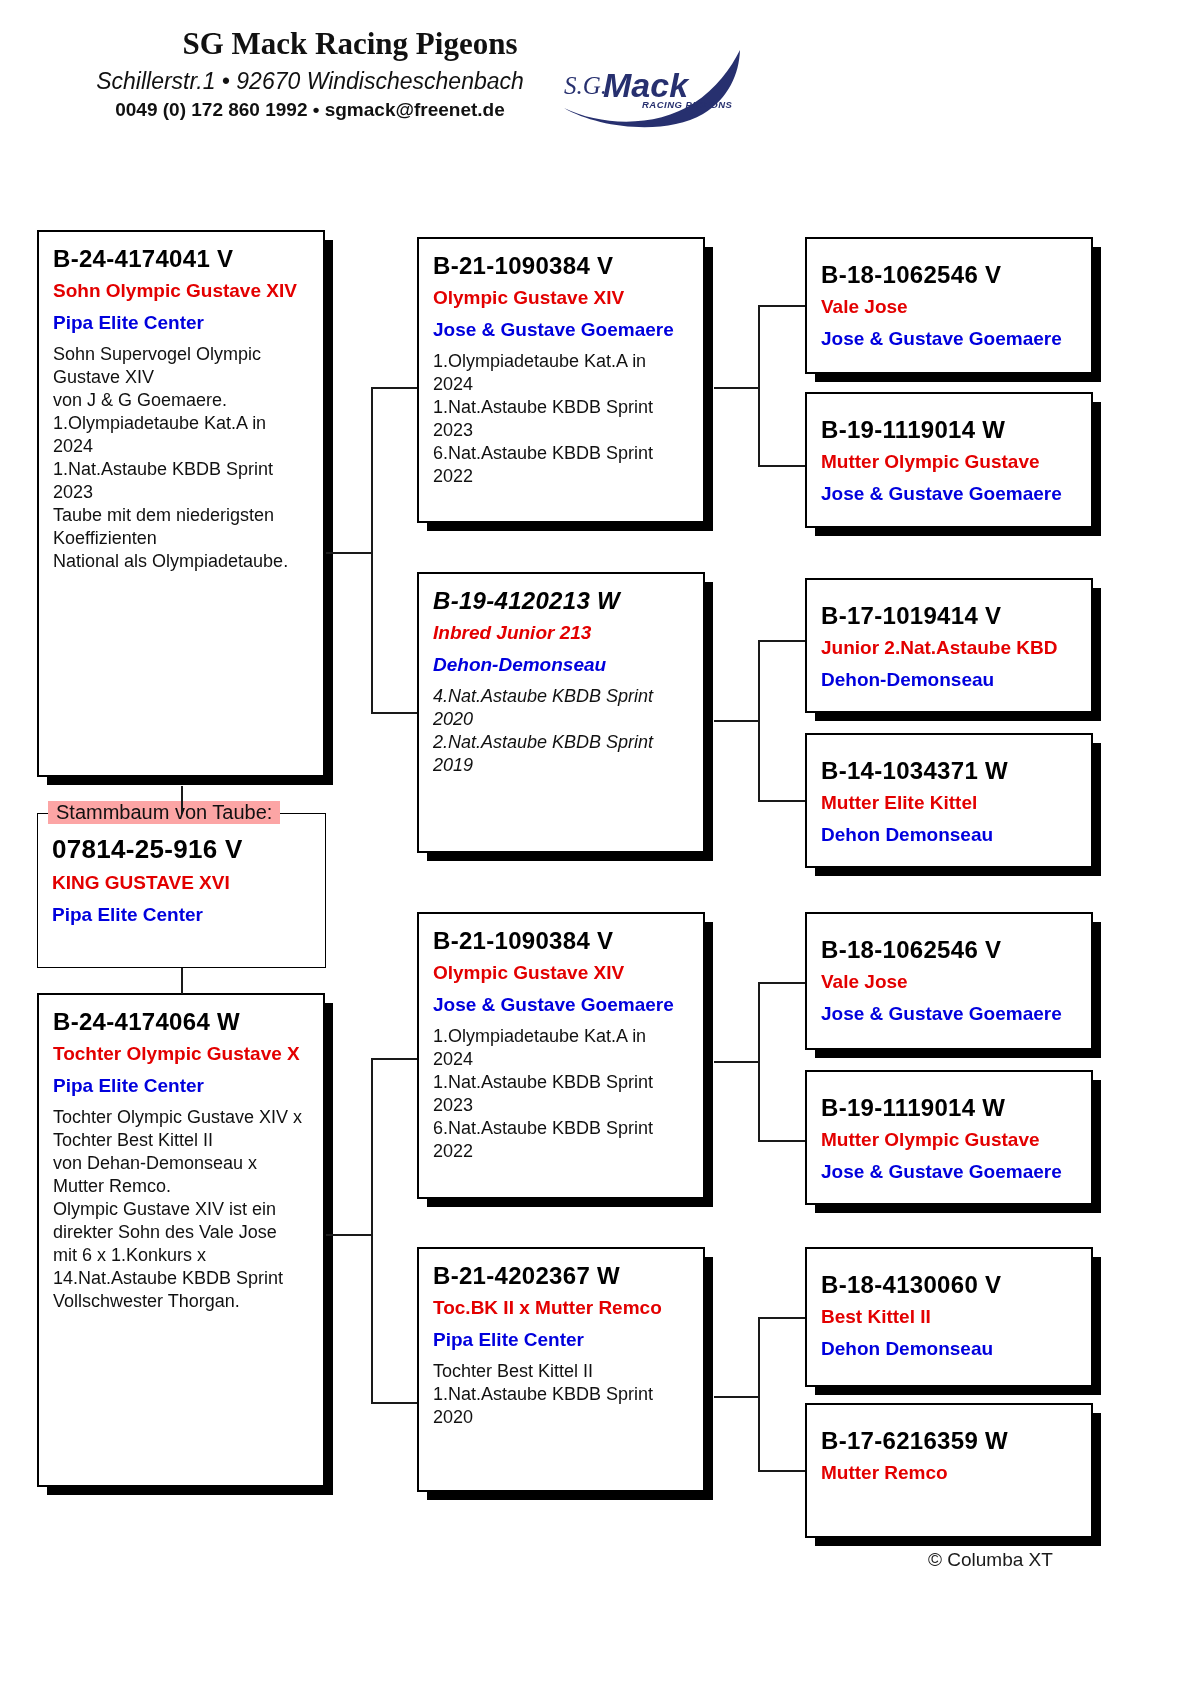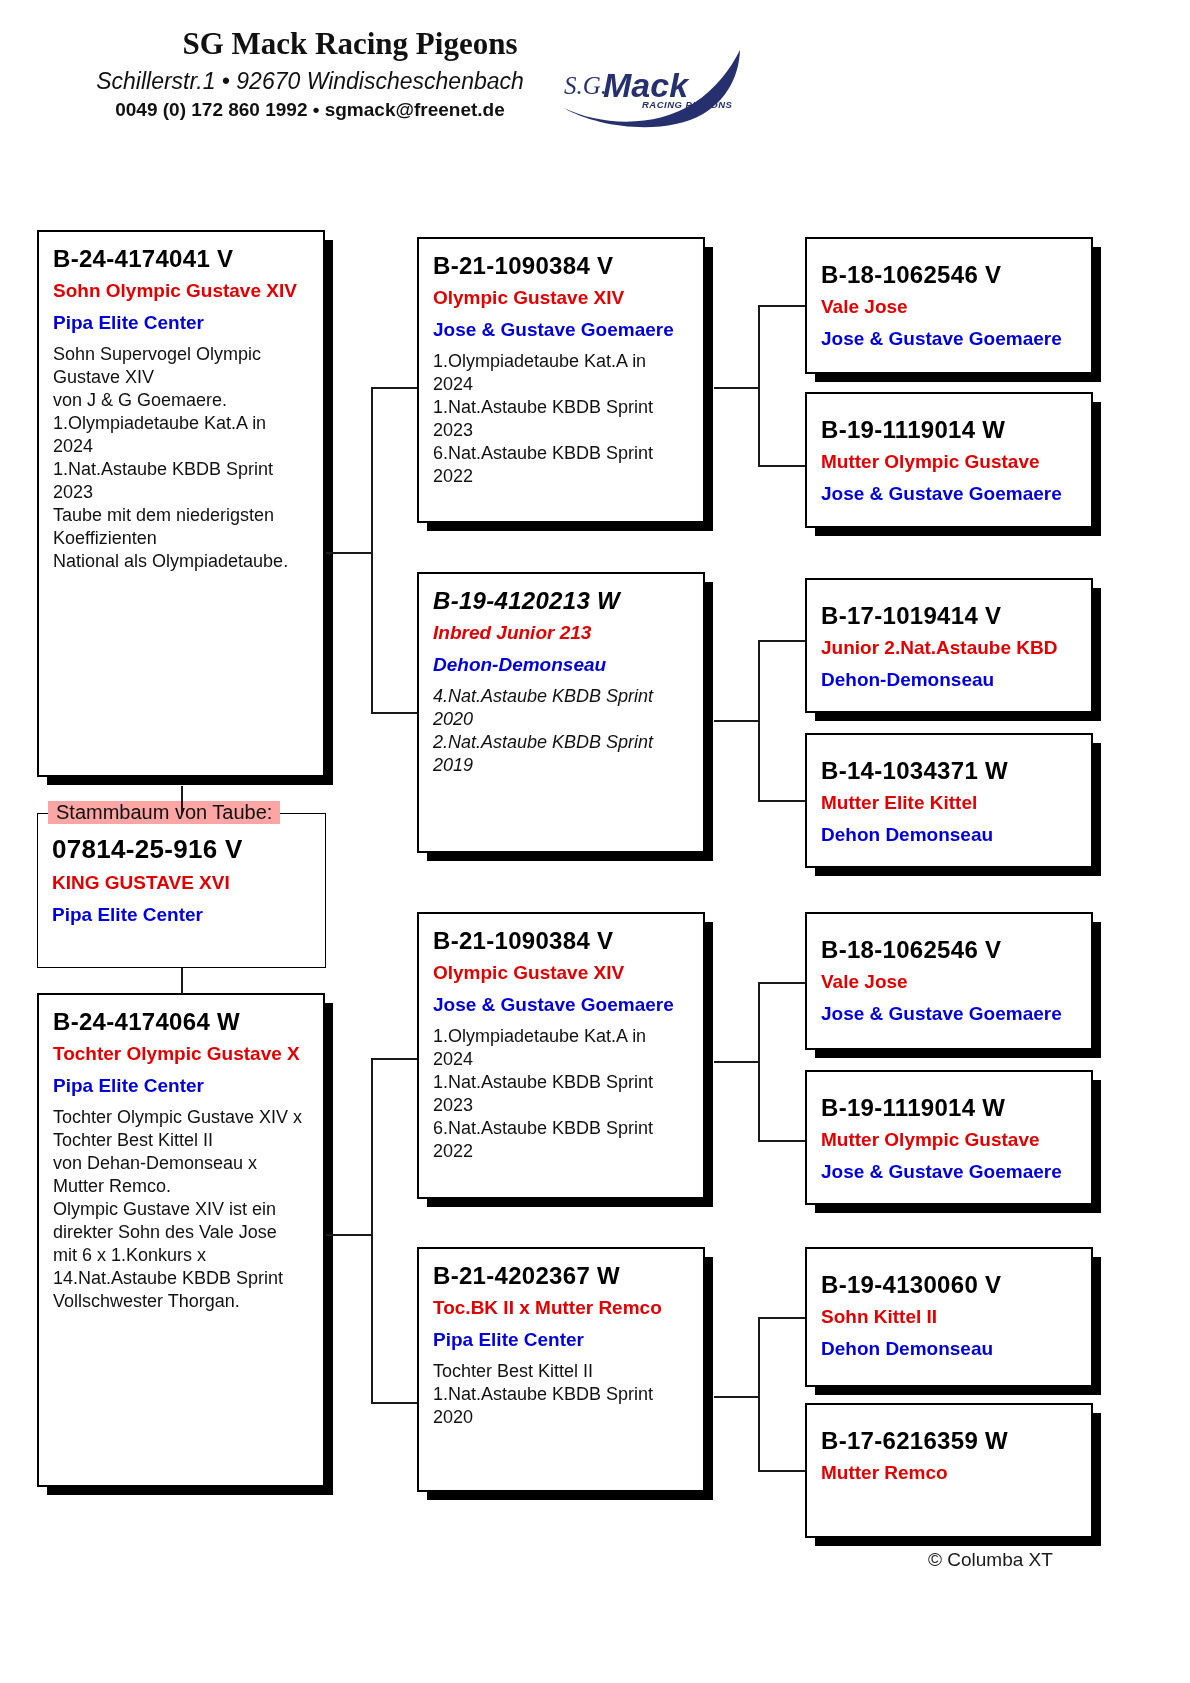--- a/index.html
+++ b/index.html
@@ -175,22 +175,22 @@
     <div class="loft">Jose &amp; Gustave Goemaere</div>
   </div>
 
   <div class="pbox deep" style="left:805px; top:1070px; width:288px; height:135px;">
     <div class="ring">B-19-1119014 W</div>
     <div class="pname">Mutter Olympic Gustave</div>
     <div class="loft">Jose &amp; Gustave Goemaere</div>
   </div>
 
   <div class="pbox deep" style="left:805px; top:1247px; width:288px; height:140px;">
-    <div class="ring">B-19-4130060 V</div>
-    <div class="pname">Sohn Kittel II</div>
+    <div class="ring">B-18-4130060 V</div>
+    <div class="pname">Best Kittel II</div>
     <div class="loft">Dehon Demonseau</div>
   </div>
 
   <div class="pbox deep" style="left:805px; top:1403px; width:288px; height:135px;">
     <div class="ring">B-17-6216359 W</div>
     <div class="pname">Mutter Remco</div>
   </div>
 
   <div class="ln h" style="left:326px; top:552px; width:46px;"></div>
   <div class="ln v" style="left:371px; top:387px; height:327px;"></div>

